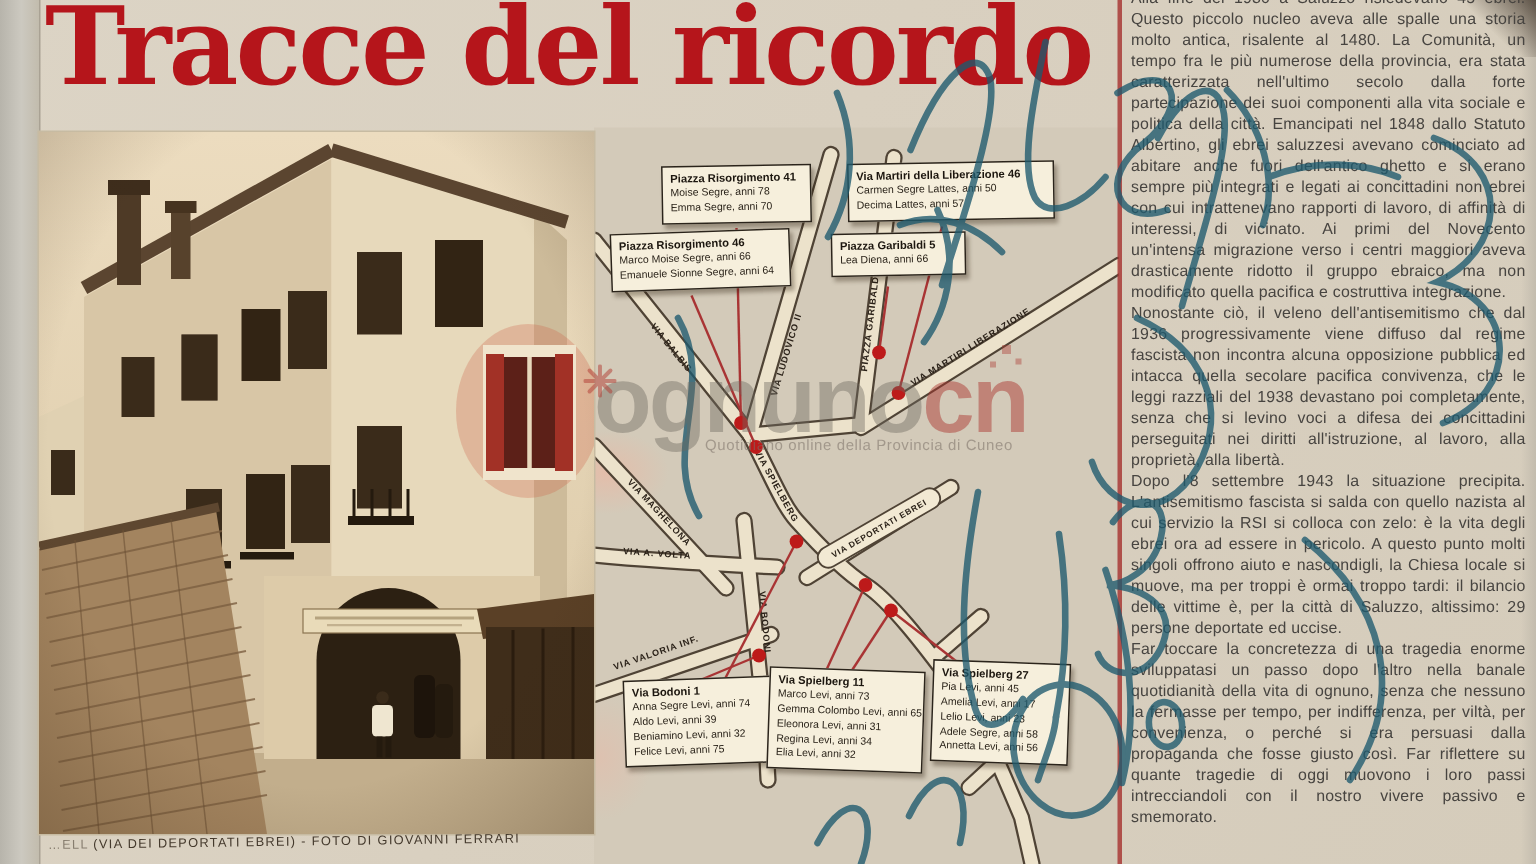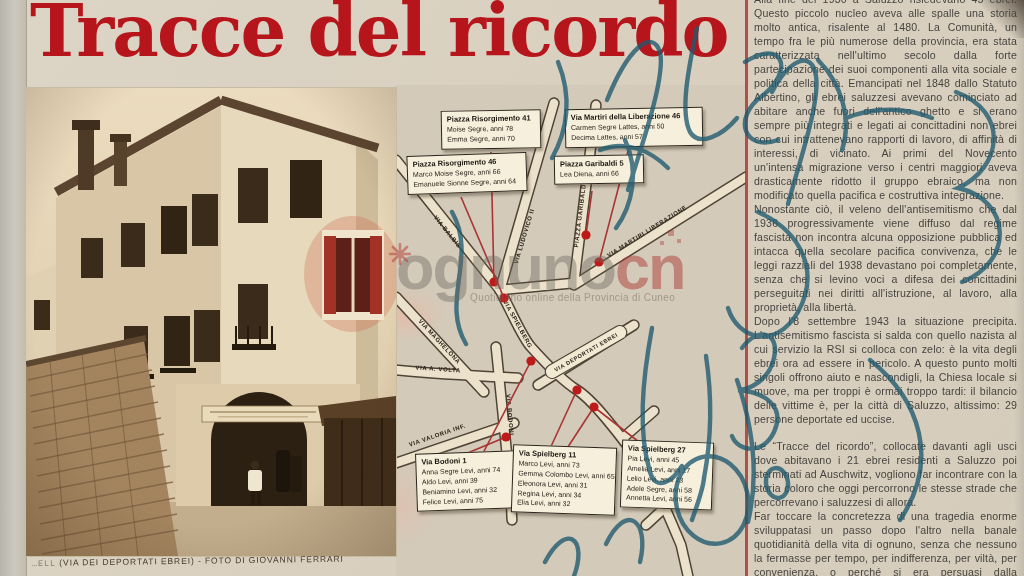--- a/index.html
+++ b/index.html
@@ -16,21 +16,21 @@
     background:linear-gradient(225deg,rgba(74,63,52,.85) 0%,rgba(74,63,52,0) 60%);z-index:5;}
   
   .title{position:absolute;left:30px;top:-12px;z-index:10;
     font-family:"DejaVu Serif","Liberation Serif",serif;font-weight:bold;
     font-size:72px;letter-spacing:-2px;color:#b5151b;white-space:nowrap;}
   
   .photo{position:absolute;left:26px;top:88px;width:370px;height:468px;z-index:8;
     outline:1px solid #c7bba2;}
   .caption{position:absolute;left:32px;top:555px;width:430px;z-index:9;
     font-size:8.5px;letter-spacing:.9px;color:#44392c;transform:rotate(-.8deg);white-space:nowrap;}
-  .caption .pre{opacity:.55;font-family:Liberation Mono, monospace;}
+  .caption .pre{opacity:.55;}
   
   .mapbg{position:absolute;left:396px;top:85px;width:350px;height:491px;z-index:6;
     background:
       radial-gradient(60px 40px at 8px 230px,rgba(231,186,166,.8),rgba(231,186,166,0) 70%),
       radial-gradient(50px 60px at 4px 420px,rgba(228,188,170,.6),rgba(228,188,170,0) 70%),
       #d3cab9;}
   .mapsvg{position:absolute;left:396px;top:85px;z-index:7;}
   
   .box{position:absolute;background:#f6efdc;border:1px solid #2b241b;z-index:30;
     box-shadow:2px 3px 3px rgba(40,25,10,.35);padding:3px 5px 4px;}
@@ -299,21 +299,20 @@
     <div class="pl">Lelio Levi, anni 23</div>
     <div class="pl">Adele Segre, anni 58</div>
     <div class="pl">Annetta Levi, anni 56</div>
   </div>
 
   <div class="redrule"></div>
   <div class="article">
     <p>Alla fine del 1930 a Saluzzo risiedevano 45 ebrei. Questo piccolo nucleo aveva alle spalle una storia molto antica, risalente al 1480. La Comunità, un tempo fra le più numerose della provincia, era stata caratterizzata nell'ultimo secolo dalla forte partecipazione dei suoi componenti alla vita sociale e politica della città. Emancipati nel 1848 dallo Statuto Albertino, gli ebrei saluzzesi avevano cominciato ad abitare anche fuori dell'antico ghetto e si erano sempre più integrati e legati ai concittadini non ebrei con cui intrattenevano rapporti di lavoro, di affinità di interessi, di vicinato. Ai primi del Novecento un'intensa migrazione verso i centri maggiori aveva drasticamente ridotto il gruppo ebraico, ma non modificato quella pacifica e costruttiva integrazione.</p>
     <p>Nonostante ciò, il veleno dell'antisemitismo che dal 1936 progressivamente viene diffuso dal regime fascista non incontra alcuna opposizione pubblica ed intacca quella secolare pacifica convivenza, che le leggi razziali del 1938 devastano poi completamente, senza che si levino voci a difesa dei concittadini perseguitati nei diritti all'istruzione, al lavoro, alla proprietà, alla libertà.</p>
     <p>Dopo l'8 settembre 1943 la situazione precipita. L'antisemitismo fascista si salda con quello nazista al cui servizio la RSI si colloca con zelo: è la vita degli ebrei ora ad essere in pericolo. A questo punto molti singoli offrono aiuto e nascondigli, la Chiesa locale si muove, ma per troppi è ormai troppo tardi: il bilancio delle vittime è, per la città di Saluzzo, altissimo: 29 persone deportate ed uccise.</p>
-    <p class="gap">Le “Tracce del ricordo”, collocate davanti agli usci dove abitavano i 21 ebrei residenti a Saluzzo poi sterminati ad Auschwitz, vogliono far incontrare con la storia coloro che oggi percorrono le stesse strade che percorrevano i saluzzesi di allora.</p>
     <p>Far toccare la concretezza di una tragedia enorme sviluppatasi un passo dopo l'altro nella banale quotidianità della vita di ognuno, senza che nessuno la fermasse per tempo, per indifferenza, per viltà, per convenienza, o perché si era persuasi dalla propaganda che fosse giusto così. Far riflettere su quante tragedie di oggi muovono i loro passi intrecciandoli con il nostro vivere passivo e smemorato.</p>
   </div>
 
   <div class="wm wm-logo">
     <span class="g">ognuno</span><span class="r">cn</span>
   </div>
   <svg class="wm wm-star" width="22" height="22">
     <path d="M11 1 L11 21 M1 11 L21 11 M4 4 L18 18 M18 4 L4 18" stroke="rgba(178,58,50,.5)" stroke-width="2.6" stroke-linecap="round"></path>
   </svg>
   <div class="wm-px" style="left:668px;top:230px;"></div>

